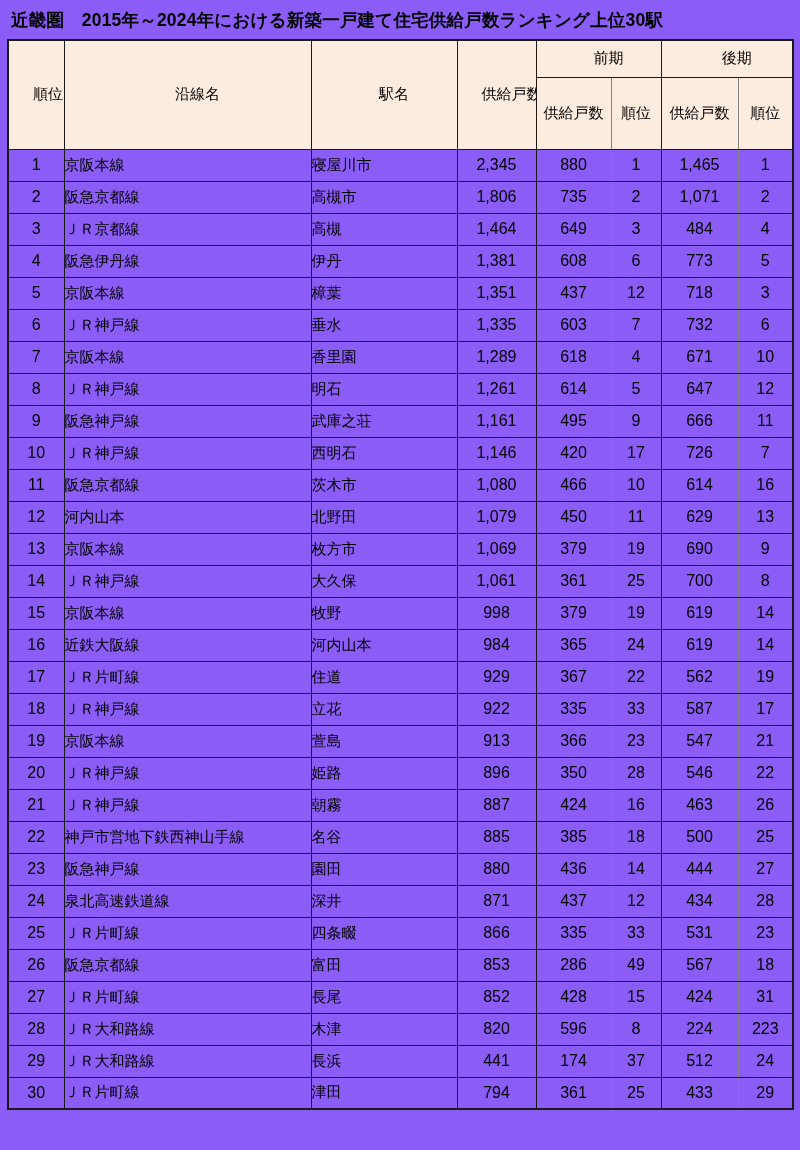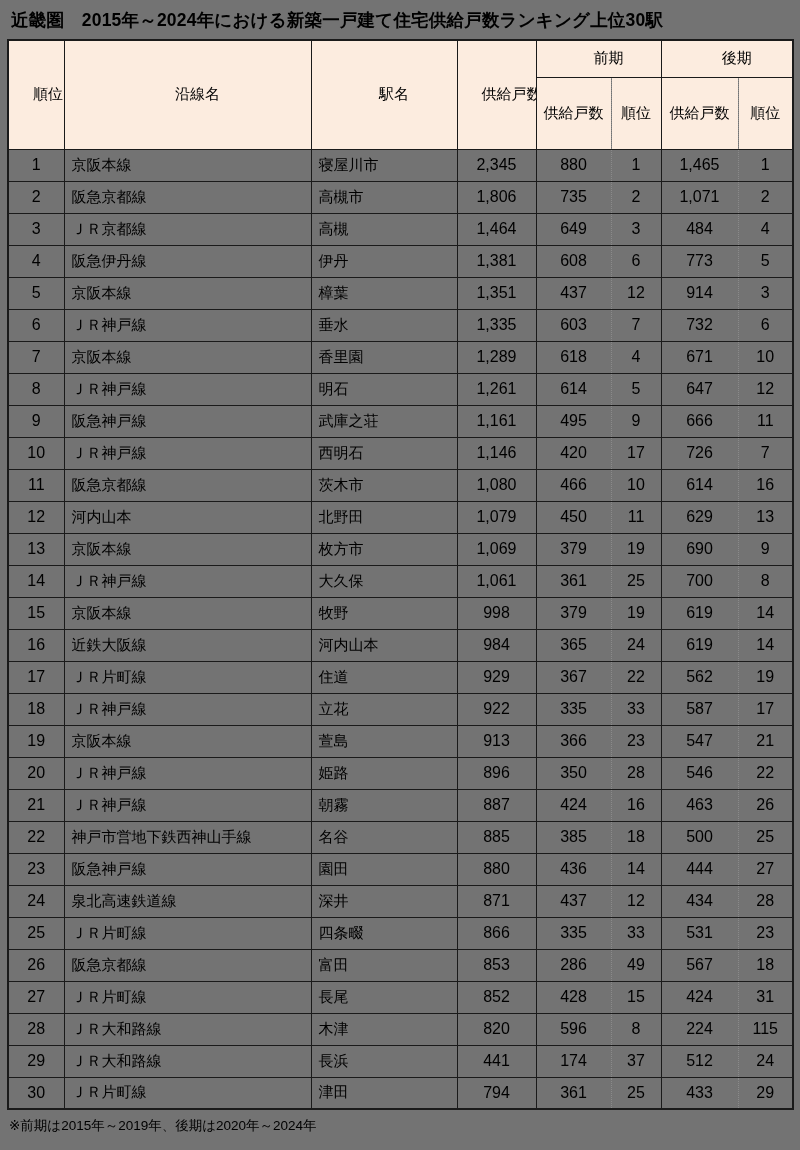--- a/index.html
+++ b/index.html
@@ -7,21 +7,21 @@
     padding: 0;
     background: #ffffff;
     font-family: "Liberation Sans", "DejaVu Sans", sans-serif;
     color: #000000;
   }
   .page {
     width: 800px;
     height: 1150px;
     box-sizing: border-box;
     padding: 6px 8px 0 7px;
-    background: #737373;
+    background: #8b5cf6;
     overflow: hidden;
   }
   .title {
     font-size: 17.5px;
     font-weight: bold;
     letter-spacing: 0.2px;
     margin: 2px 0 7px 4px;
     white-space: nowrap;
   }
   table.ranking {
@@ -49,21 +49,21 @@
   tr.sub-row th { height: 72px; }
   tbody td {
     height: 32px;
     font-size: 16px;
     text-align: center;
     vertical-align: middle;
   }
   tbody td.col-line,
   tbody td.col-station {
     text-align: left;
-    padding-left: 7px;
+    padding-left: 0;
     font-size: 15px;
   }
   
   .dot-right { border-right: 1px dotted #8a8a8a !important; }
   .dot-left  { border-left: 1px dotted #8a8a8a !important; }
   .footnote {
     font-size: 13.5px;
     margin: 7px 0 0 2px;
   }
 </style>
@@ -142,21 +142,21 @@
           <td class="col-late_units dot-right">773</td>
           <td class="col-late_rank dot-left">5</td>
         </tr>
         <tr>
           <td class="col-rank">5</td>
           <td class="col-line">京阪本線</td>
           <td class="col-station">樟葉</td>
           <td class="col-total">1,351</td>
           <td class="col-early_units dot-right">437</td>
           <td class="col-early_rank dot-left">12</td>
-          <td class="col-late_units dot-right">914</td>
+          <td class="col-late_units dot-right">718</td>
           <td class="col-late_rank dot-left">3</td>
         </tr>
         <tr>
           <td class="col-rank">6</td>
           <td class="col-line">ＪＲ神戸線</td>
           <td class="col-station">垂水</td>
           <td class="col-total">1,335</td>
           <td class="col-early_units dot-right">603</td>
           <td class="col-early_rank dot-left">7</td>
           <td class="col-late_units dot-right">732</td>
@@ -373,21 +373,21 @@
           <td class="col-late_rank dot-left">31</td>
         </tr>
         <tr>
           <td class="col-rank">28</td>
           <td class="col-line">ＪＲ大和路線</td>
           <td class="col-station">木津</td>
           <td class="col-total">820</td>
           <td class="col-early_units dot-right">596</td>
           <td class="col-early_rank dot-left">8</td>
           <td class="col-late_units dot-right">224</td>
-          <td class="col-late_rank dot-left">115</td>
+          <td class="col-late_rank dot-left">223</td>
         </tr>
         <tr>
           <td class="col-rank">29</td>
           <td class="col-line">ＪＲ大和路線</td>
           <td class="col-station">長浜</td>
           <td class="col-total">441</td>
           <td class="col-early_units dot-right">174</td>
           <td class="col-early_rank dot-left">37</td>
           <td class="col-late_units dot-right">512</td>
           <td class="col-late_rank dot-left">24</td>
@@ -398,15 +398,14 @@
           <td class="col-station">津田</td>
           <td class="col-total">794</td>
           <td class="col-early_units dot-right">361</td>
           <td class="col-early_rank dot-left">25</td>
           <td class="col-late_units dot-right">433</td>
           <td class="col-late_rank dot-left">29</td>
         </tr>
       </tbody>
   </table>
 
-  <div class="footnote">※前期は2015年～2019年、後期は2020年～2024年</div>
 
 </div>
 
 </body></html>

